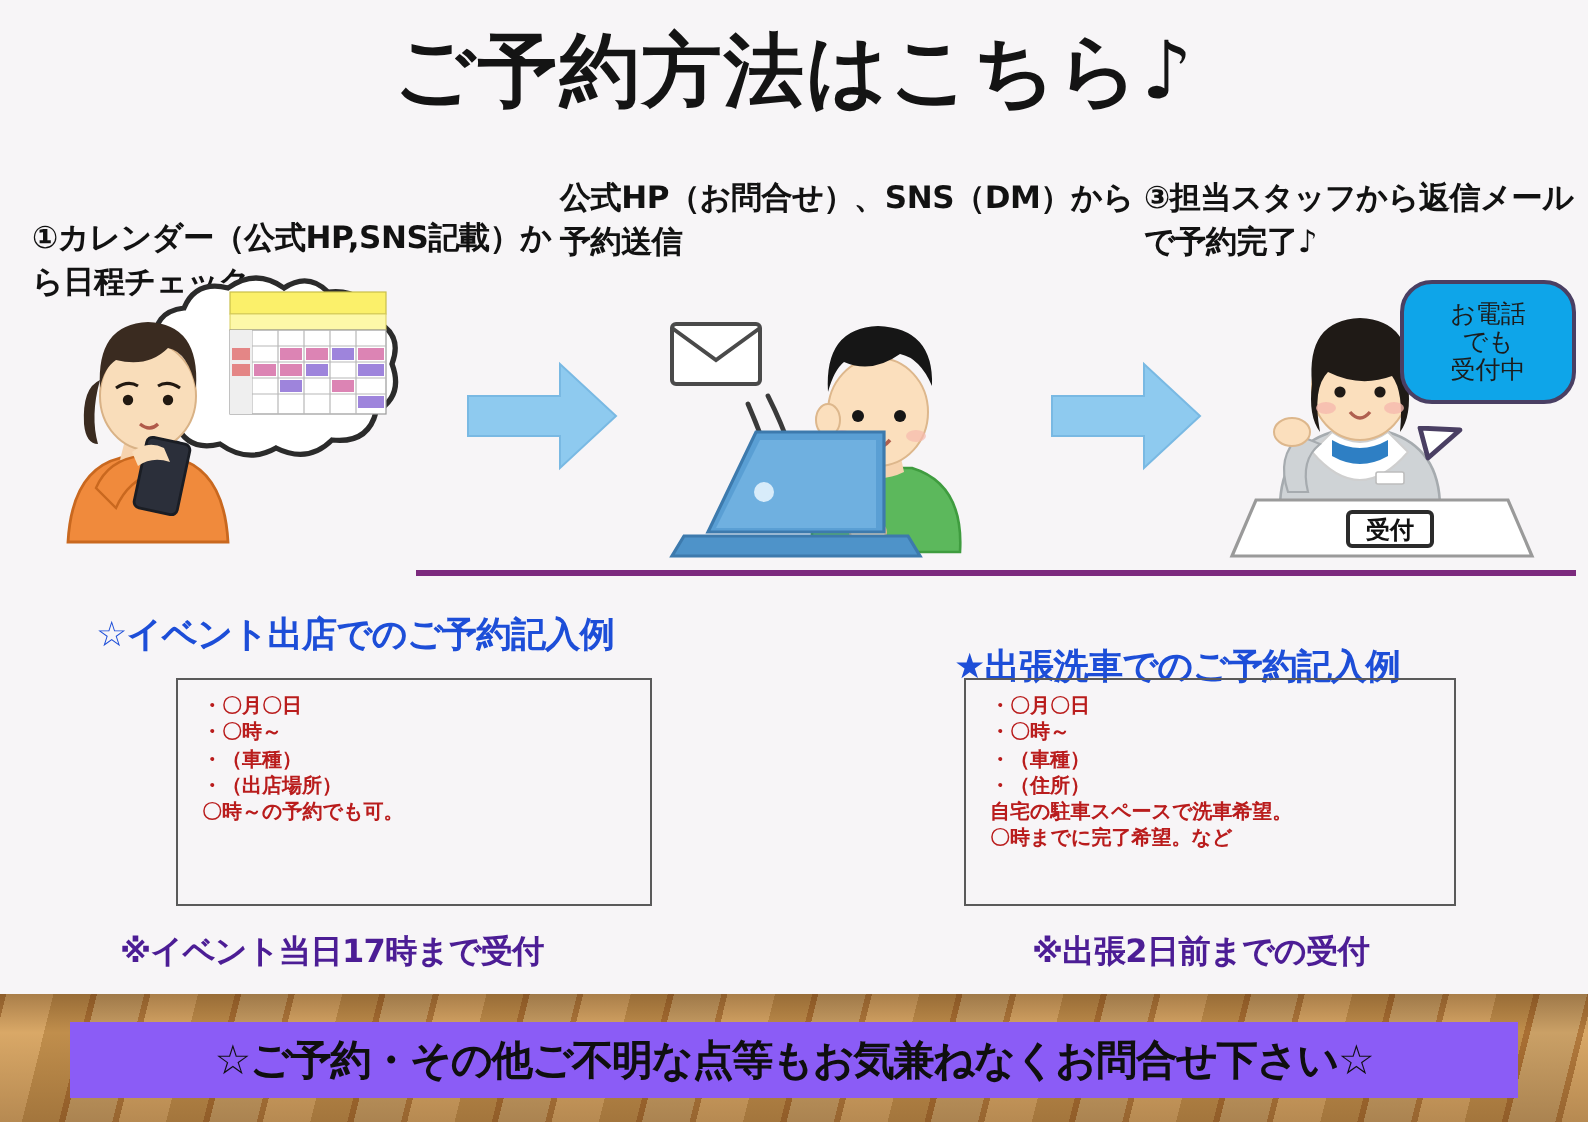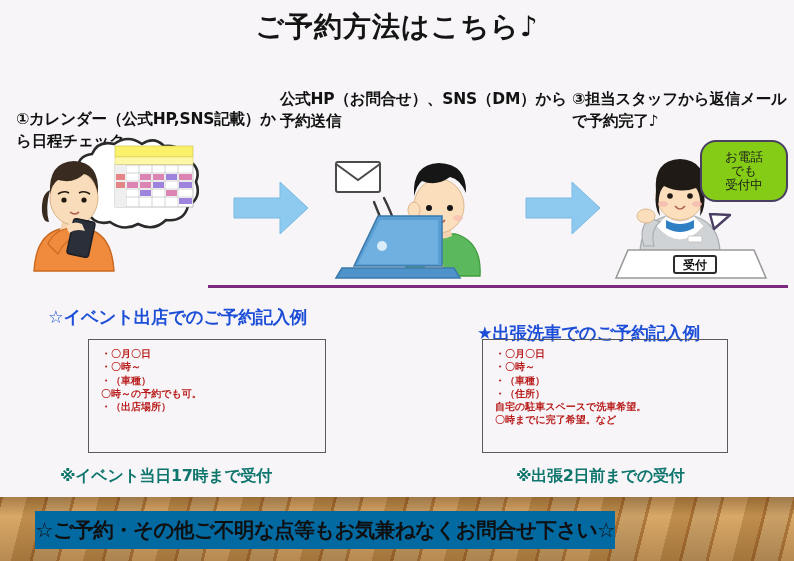--- a/index.html
+++ b/index.html
@@ -8,21 +8,21 @@
     background:#f7f5f7;
     font-family:"DejaVu Sans","Liberation Sans",sans-serif;
     position:relative;
   }
   .stage{position:absolute;inset:0;}
 
   
   .title{
     position:absolute;left:0;top:8px;width:794px;
     text-align:center;
-    font-size:28px;font-weight:bold;color:#141414;
+    font-size:40px;font-weight:bold;color:#141414;
     letter-spacing:1px;
     font-family:"DejaVu Sans","Liberation Sans",sans-serif;
   }
 
   
   .step-head{
     position:absolute;
     font-size:15.5px;font-weight:bold;color:#121212;
     line-height:1.45;
     letter-spacing:-0.2px;
@@ -45,21 +45,21 @@
 
   
   .illus{position:absolute;}
   #illus1{left:14px;top:132px;width:210px;height:145px;}
   #illus2{left:322px;top:148px;width:196px;height:132px;}
   #illus3{left:608px;top:150px;width:170px;height:130px;}
 
   
   .bubble{
     position:absolute;left:700px;top:140px;width:88px;height:62px;
-    border:2.4px solid #4a3f63;border-radius:16px;background:#84cc16;
+    border:2.4px solid #4a3f63;border-radius:16px;background:#0ea5e9;
     box-sizing:border-box;
     display:flex;flex-direction:column;align-items:center;justify-content:center;
     font-size:12.5px;line-height:1.12;color:#1c1c1c;
     font-weight:500;
   }
   .bubble .tail{
     position:absolute;left:6px;bottom:-13px;width:0;height:0;
   }
   .bubble .tail svg{display:block;}
 
@@ -79,21 +79,21 @@
     padding:7px 10px 6px 12px;
   }
   #exBoxL{left:88px;top:339px;width:238px;height:114px;}
   #exBoxR{left:482px;top:339px;width:246px;height:114px;}
   .ex-box .line{
     font-size:10px;line-height:1.33;color:#b91c1c;font-weight:bold;
     white-space:nowrap;
   }
 
   .ex-note{
-    position:absolute;font-size:16px;font-weight:bold;color:#0f766e;
+    position:absolute;font-size:16px;font-weight:bold;color:#4c1d95;
     letter-spacing:-0.3px;
   }
   #noteL{left:60px;top:466px;}
   #noteR{left:516px;top:466px;}
 
   
   .wood{
     position:absolute;left:0;top:497px;width:794px;height:64px;
     background:
       repeating-linear-gradient(
@@ -104,22 +104,22 @@
         #a96f33 44px, #a96f33 47px,
         #caa066 47px, #caa066 70px
       );
     overflow:hidden;
   }
   .wood::after{
     content:"";position:absolute;inset:0;
     background:linear-gradient(180deg,rgba(60,30,5,.30),rgba(60,30,5,0) 30%,rgba(60,30,5,.22));
   }
   .wood-strip{
-    position:absolute;left:35px;top:511px;width:580px;height:38px;
-    background:#0369a1;
+    position:absolute;left:35px;top:511px;width:724px;height:38px;
+    background:#8b5cf6;
     display:flex;align-items:center;justify-content:center;
   }
   .wood-strip .txt{
     font-size:20.5px;font-weight:bold;color:#0f0f0f;letter-spacing:-0.6px;
     white-space:nowrap;
   }
 </style>
 </head>
 <body>
 
@@ -288,22 +288,22 @@
     </span>
   </div>
 
   <div class="divider"></div>
 
   <div class="ex-head" id="exHeadL">☆イベント出店でのご予約記入例</div>
   <div class="ex-box" id="exBoxL">
     <div class="line">・〇月〇日</div>
     <div class="line">・〇時～</div>
     <div class="line">・（車種）</div>
+    <div class="line">・（出店場所）</div>
     <div class="line">〇時～の予約でも可。</div>
-    <div class="line">・（出店場所）</div>
   </div>
   <div class="ex-note" id="noteL">※イベント当日17時まで受付</div>
 
   <div class="ex-head" id="exHeadR">★出張洗車でのご予約記入例</div>
   <div class="ex-box" id="exBoxR">
     <div class="line">・〇月〇日</div>
     <div class="line">・〇時～</div>
     <div class="line">・（車種）</div>
     <div class="line">・（住所）</div>
     <div class="line">自宅の駐車スペースで洗車希望。</div>

